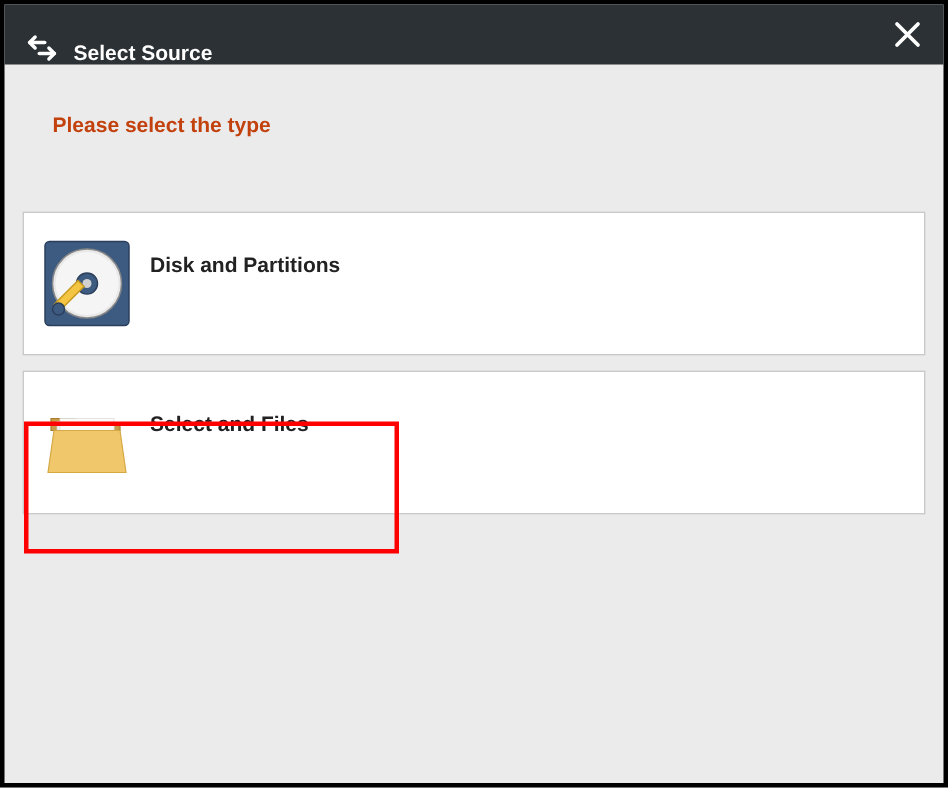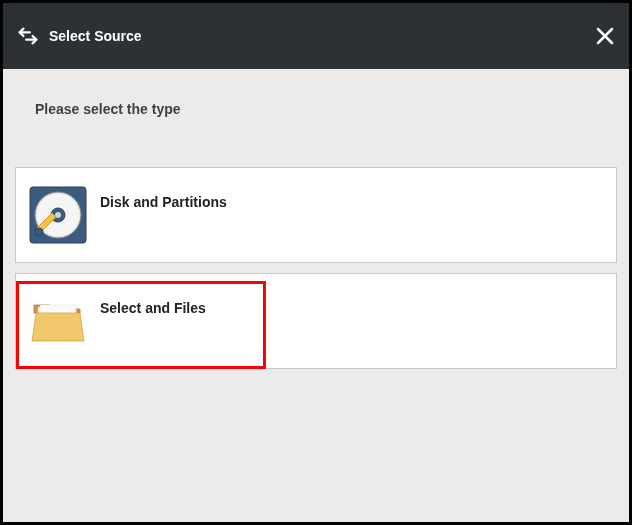--- a/index.html
+++ b/index.html
@@ -14,24 +14,24 @@
       position: absolute;
       top: 3px;
       left: 3px;
       right: 3px;
       bottom: 3px;
       background: #ebebeb;
       display: flex;
       flex-direction: column;
     }
     .titlebar {
-      height: 66px;
+      height: 40px;
       background: #2c3135;
       display: flex;
-      align-items: center;
+      align-items: flex-end;
       padding: 0 14px;
       position: relative;
     }
     .titlebar-icon {
       width: 22px;
       height: 22px;
       margin-right: 10px;
       display: flex;
       align-items: center;
       justify-content: center;
@@ -51,21 +51,21 @@
       display: flex;
       align-items: center;
       justify-content: center;
       cursor: pointer;
     }
     .content {
       flex: 1;
       padding: 32px 12px 12px 12px;
     }
     .prompt {
-      color: #404040;
+      color: #c2410c;
       font-size: 14px;
       font-weight: bold;
       margin-left: 20px;
       margin-bottom: 50px;
     }
     .option {
       background: #fff;
       border: 1px solid #c9c9c9;
       height: 96px;
       display: flex;

